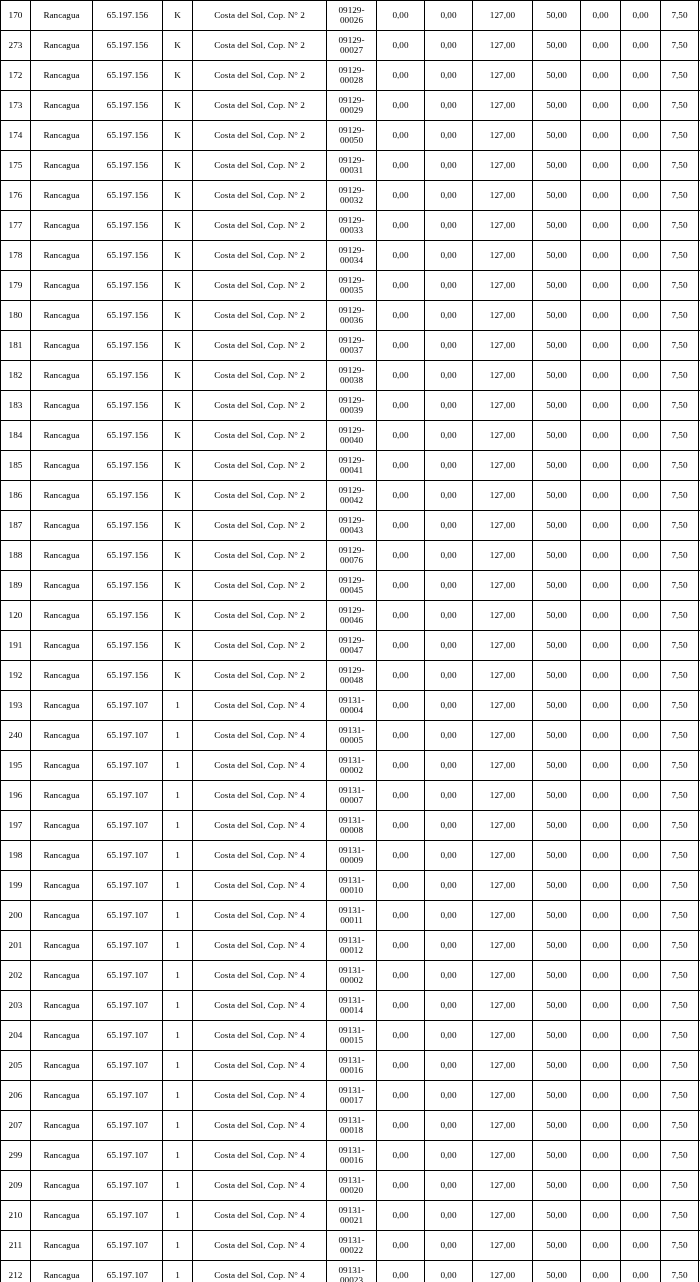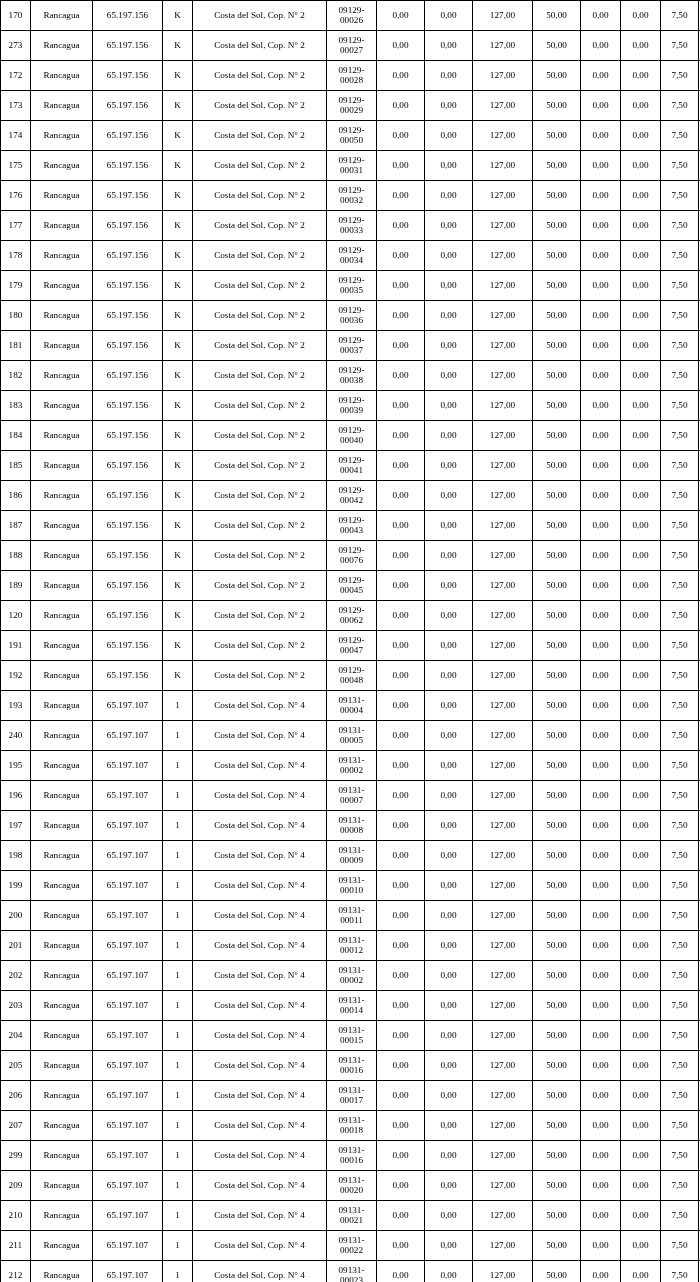--- a/index.html
+++ b/index.html
@@ -459,21 +459,21 @@
           <td class="num cell-top">184,50</td>
         </tr>
         <tr>
           <td class="num">120</td>
           <td class="desc">Rancagua</td>
           <td class="num">65.197.156</td>
           <td class="num">K</td>
           <td class="desc">Costa del Sol, Cop. N° 2</td>
           <td class="unit">
             <span>09129-</span>
-            <span>00062</span>
+            <span>00046</span>
           </td>
           <td class="num cell-top">0,00</td>
           <td class="num cell-top">0,00</td>
           <td class="num cell-top">127,00</td>
           <td class="num cell-bottom">50,00</td>
           <td class="num cell-bottom">0,00</td>
           <td class="num cell-bottom">0,00</td>
           <td class="num cell-bottom">7,50</td>
           <td class="num cell-top">184,50</td>
         </tr>

